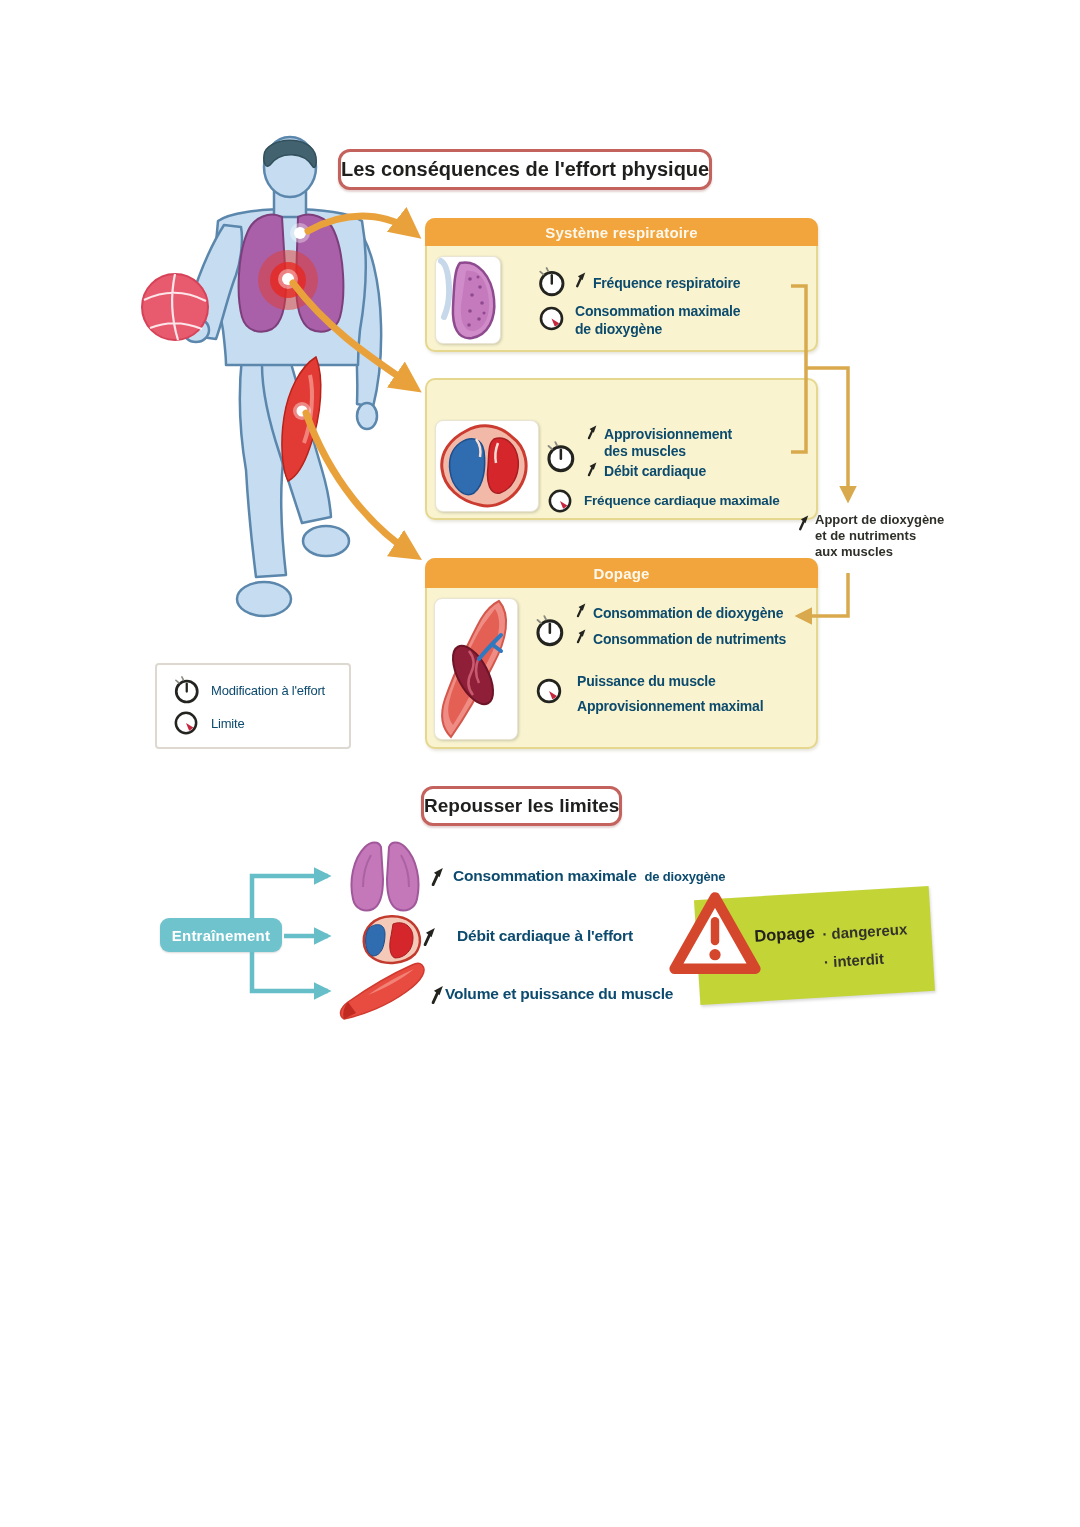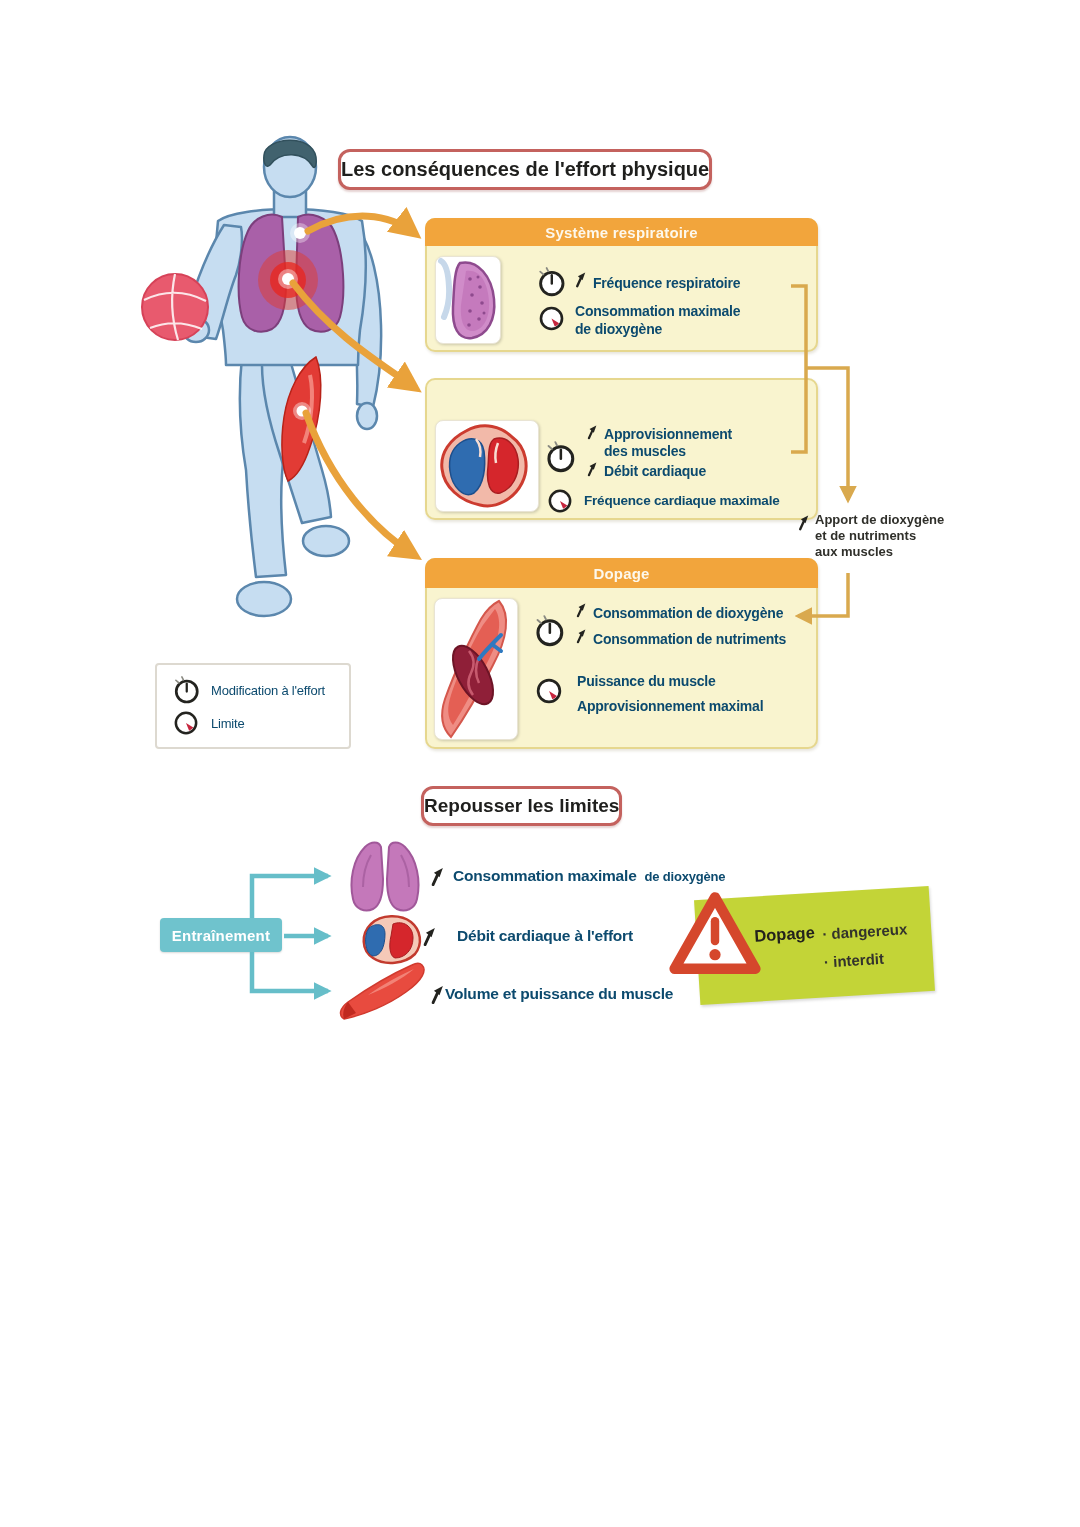--- a/index.html
+++ b/index.html
@@ -14,21 +14,21 @@
   
   .info-box{position:absolute;background:#f9f4cf;border:2px solid #e6d78e;border-radius:10px;
             box-shadow:1px 2px 3px rgba(120,110,60,.18);padding-left:24px;}
   .box-header{position:absolute;left:-2px;top:-2px;right:-2px;height:28px;background:#f2a53c;
               border-radius:10px 10px 0 0;display:flex;align-items:center;justify-content:center;
               font-weight:700;font-size:15px;color:#fdf8ec;letter-spacing:.2px;}
   .organ-card{position:absolute;background:#ffffff;border:1px solid #e9e4d4;border-radius:8px;
               box-shadow:1px 1px 3px rgba(0,0,0,.18);}
   .t{position:absolute;font-weight:700;color:#0c4a6e;letter-spacing:-0.2px;white-space:nowrap;}
   .legend-box{position:absolute;background:#ffffff;border:2px solid #ddd9d0;border-radius:4px;}
-  .entrainement{position:absolute;background:#6fc3cd;border-radius:4px;display:flex;
+  .entrainement{position:absolute;background:#6fc3cd;border-radius:9px;display:flex;
                 align-items:center;justify-content:center;color:#ffffff;font-weight:700;
                 font-size:15px;letter-spacing:.2px;box-shadow:0 1px 2px rgba(0,0,0,.15);}
   .dopage{position:absolute;background:#c3d437;transform:rotate(-3.5deg);
           box-shadow:1px 2px 3px rgba(0,0,0,.15);}
   .overlay{position:absolute;left:0;top:0;pointer-events:none;}
 </style>
 </head>
 <body>
 
 <div class="canvas">

